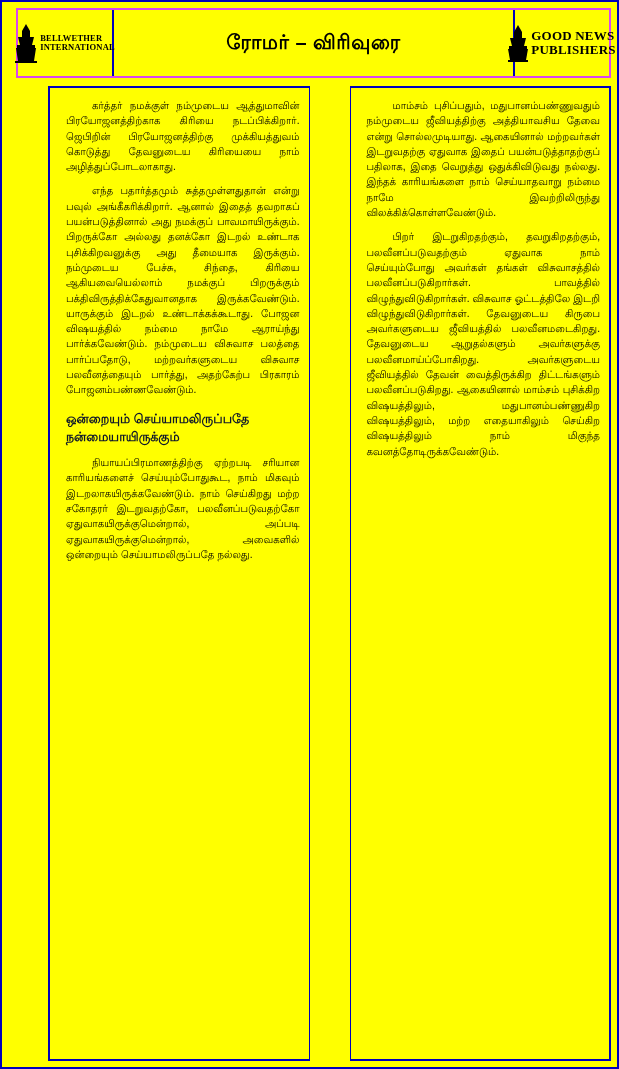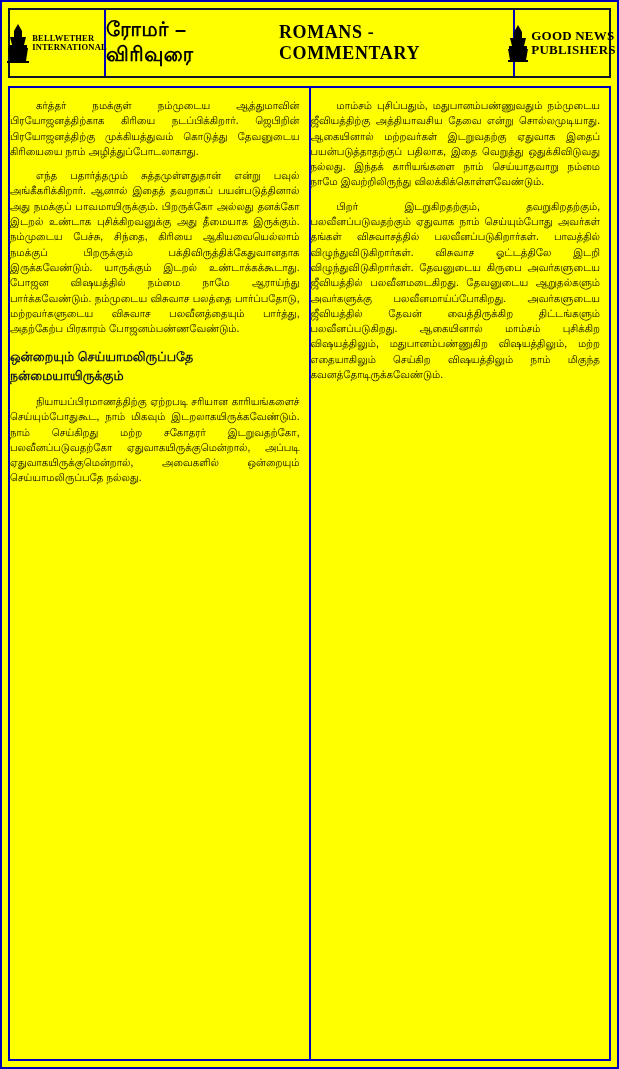--- a/index.html
+++ b/index.html
@@ -12,23 +12,23 @@
   .page {
     position: relative;
     width: 619px; height: 1069px;
     background: #ffff00;
     border: 2px solid #0000bb;
     overflow: hidden;
   }
   
   .header {
     position: absolute;
-    left: 6px; top: 6px; right: 6px;
+    left: 14px; top: 6px; right: 6px;
     height: 70px;
-    border: 2px solid #0f172a;
+    border: 2px solid #d946ef;
     background: #ffff00;
     display: flex;
     align-items: stretch;
   }
   .logo-box {
     width: 96px;
     border-right: 2px solid #0000bb;
     display: flex;
     align-items: center;
     justify-content: center;
@@ -86,22 +86,23 @@
   
   .body-area {
     position: absolute;
     left: 6px; top: 84px; right: 6px; bottom: 6px;
     display: flex;
     gap: 0;
   }
   .col {
     width: 50%;
     border: 2px solid #0000bb;
-    padding: 10px 9px 8px 0;
+    padding: 10px 9px 8px 16px;
     overflow: hidden;
+    margin-left: 40px;
   }
   .col.left { border-right-width: 1px; }
   .col.right { border-left-width: 1px; }
   p.para {
     margin: 0 0 9px 0;
     font-size: 10.2px;
     line-height: 1.5;
     color: #000;
     text-align: justify;
     text-indent: 26px;
@@ -142,21 +143,20 @@
         </span>
         <span class="logo-words">
           <span>BELLWETHER</span>
           <span>INTERNATIONAL</span>
         </span>
       </div>
     </div>
 
     <div class="title-box">
       <div class="title-ta">ரோமர் – விரிவுரை</div>
-      <div class="title-en">ROMANS - COMMENTARY</div>
     </div>
 
     <div class="logo-box right">
       <div class="logo-inner">
         <span class="logo-mark">
           <svg width="20" height="38" viewBox="0 0 20 38">
             <polygon points="10,1 14,8 6,8" fill="#000"></polygon>
             <rect x="6" y="8" width="8" height="6" fill="#000"></rect>
             <polygon points="2,14 18,14 16,22 4,22" fill="#000"></polygon>
             <rect x="1" y="22" width="18" height="3" fill="#000"></rect>

